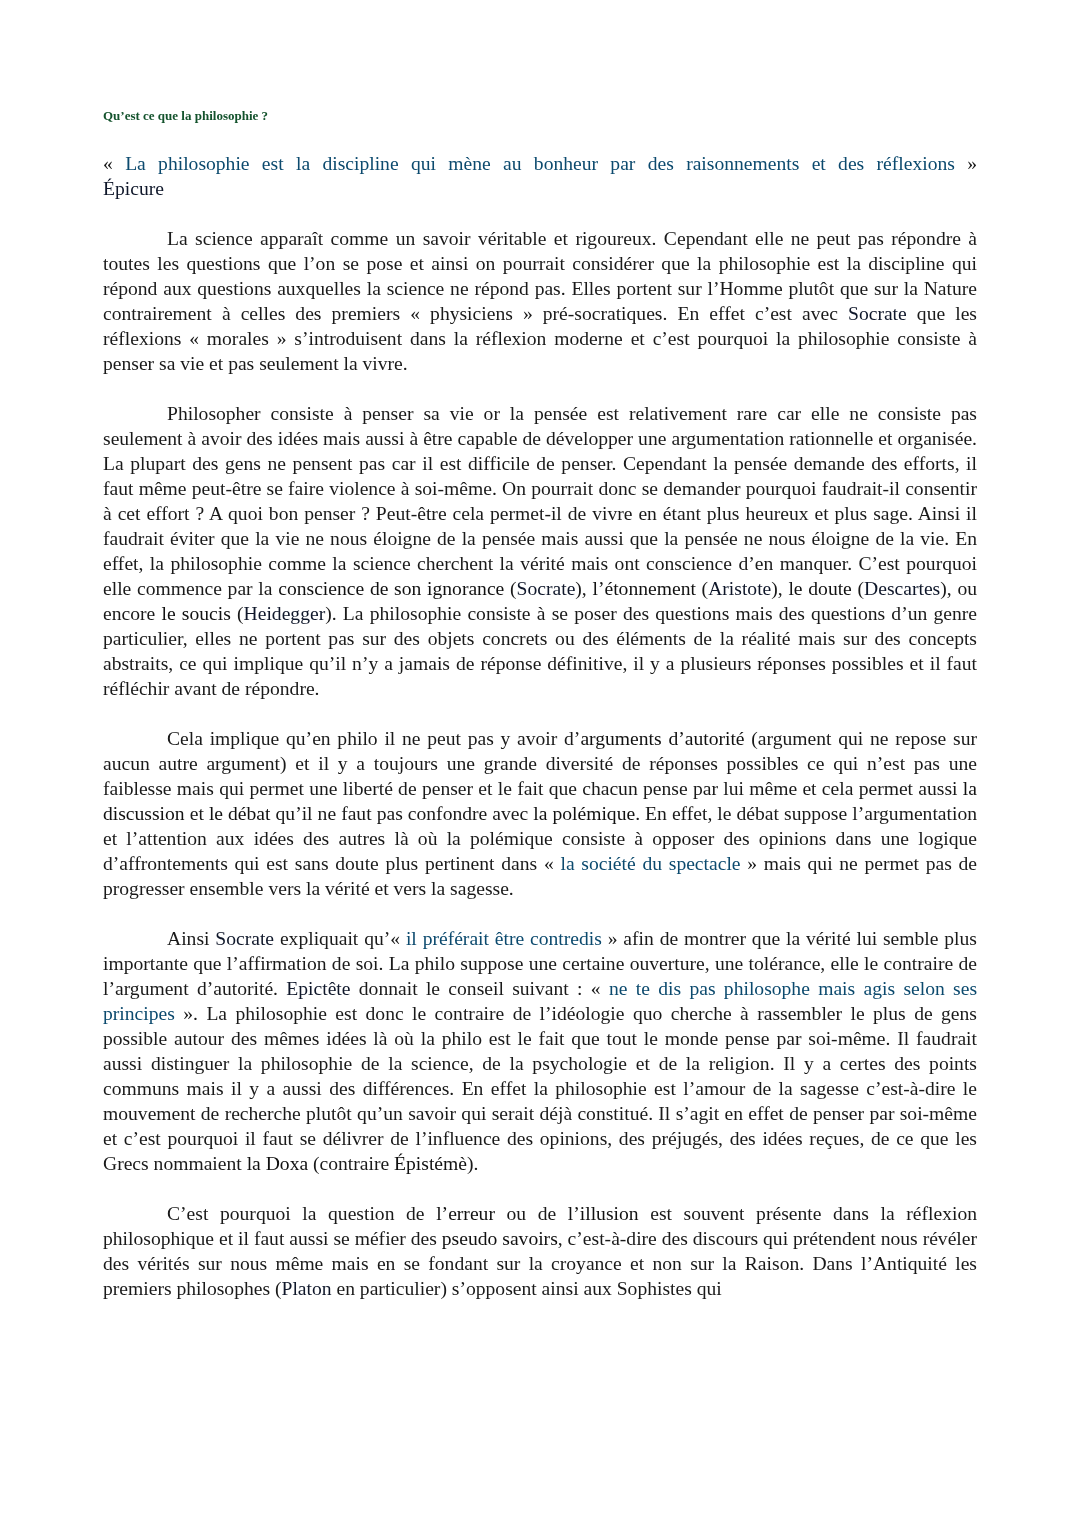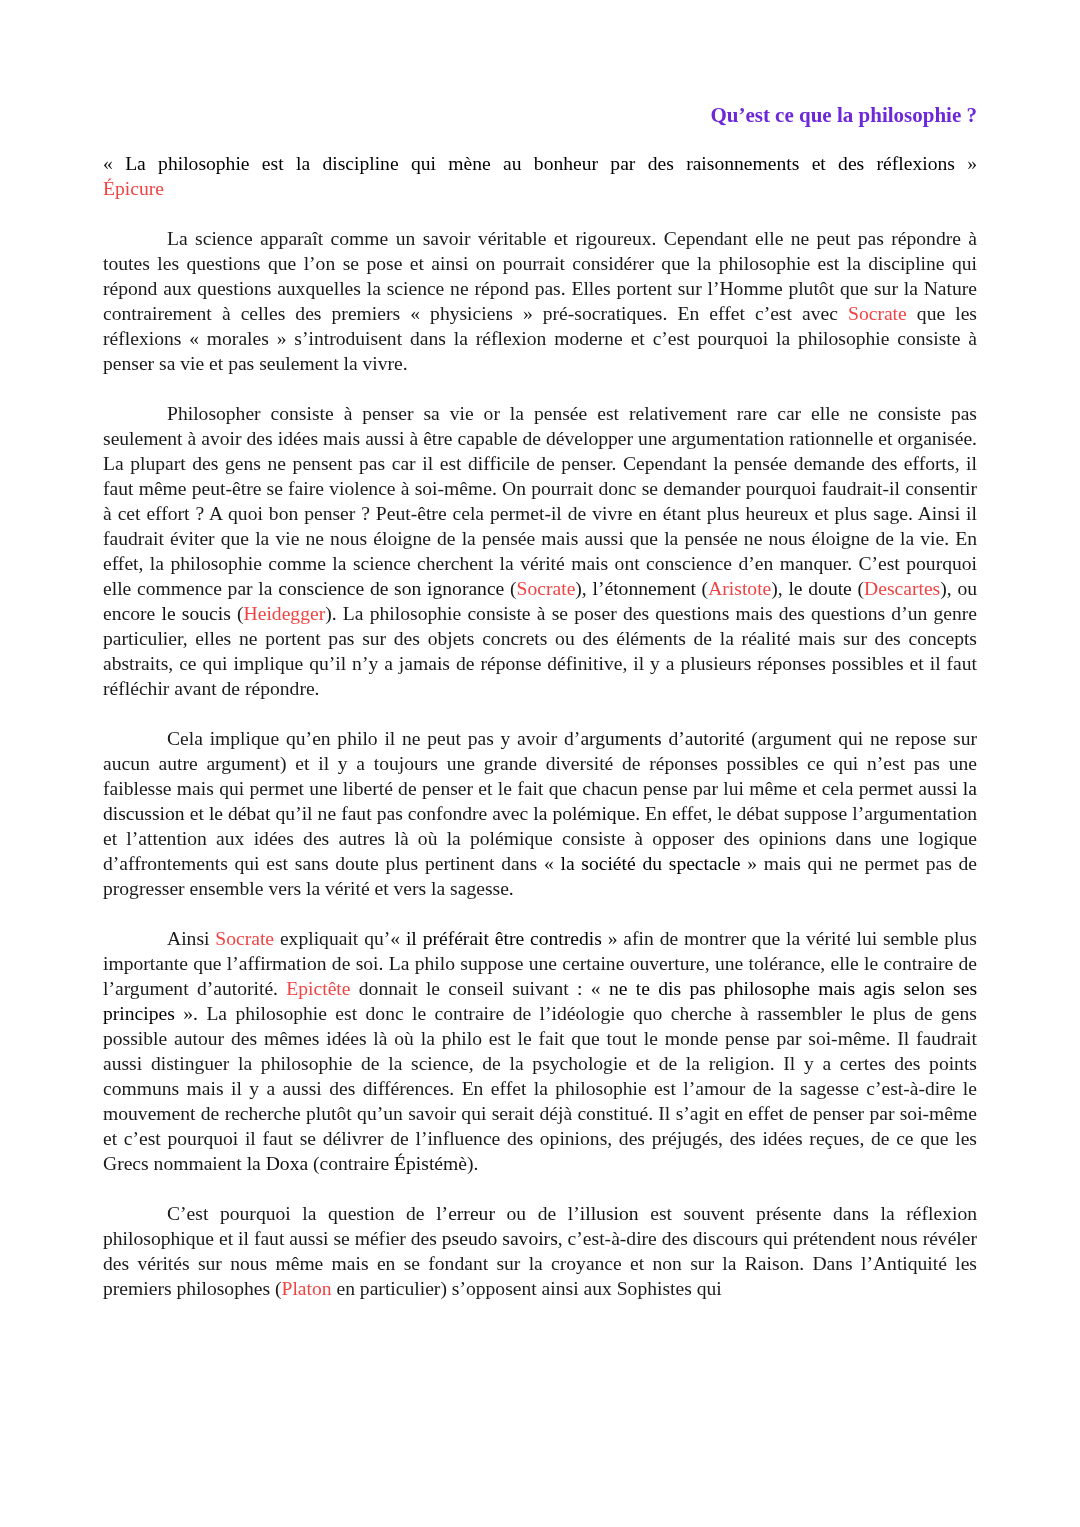--- a/index.html
+++ b/index.html
@@ -3,28 +3,28 @@
   <meta charset="utf-8">
   <style>
     html, body { margin: 0; padding: 0; background: #ffffff; }
     body { width: 1080px; height: 1527px; overflow: hidden; position: relative; }
     .page {
       position: absolute; left: 103px; top: 103px; width: 874px;
       font-family: "Liberation Serif", "DejaVu Serif", serif;
       font-size: 19.6px; line-height: 25px; color: #1a1a1a;
     }
     .title {
-      text-align: right; color: #6d28d9; font-weight: bold;
-      font-size: 21px; margin: 0 0 23px 0; height: 25px;
+      text-align: left; color: #14532d; font-weight: bold;
+      font-size: 13px; margin: 0 0 23px 0; height: 25px;
     }
     .quote-block { margin: 0 0 25px 0; text-align: justify; text-align-last: auto; }
     .quote-line { text-align: justify; text-align-last: justify; display: block; }
     p.para { margin: 0 0 25px 0; text-align: justify; text-indent: 64px; }
-    .green { color: #000000; }
-    .blue { color: #ef4444; }
+    .green { color: #0c4a6e; }
+    .blue { color: #0f172a; }
     b { font-weight: normal; color: #111; }
   </style>
 </head>
 <body>
 
 <div class="page">
   <div class="title">Qu’est ce que la philosophie ?</div>
 
   <div class="quote-block">
     <span class="quote-line"><span>« </span><span class="green">La philosophie est la discipline qui mène au bonheur par des raisonnements et des réflexions</span><span> »</span></span>

